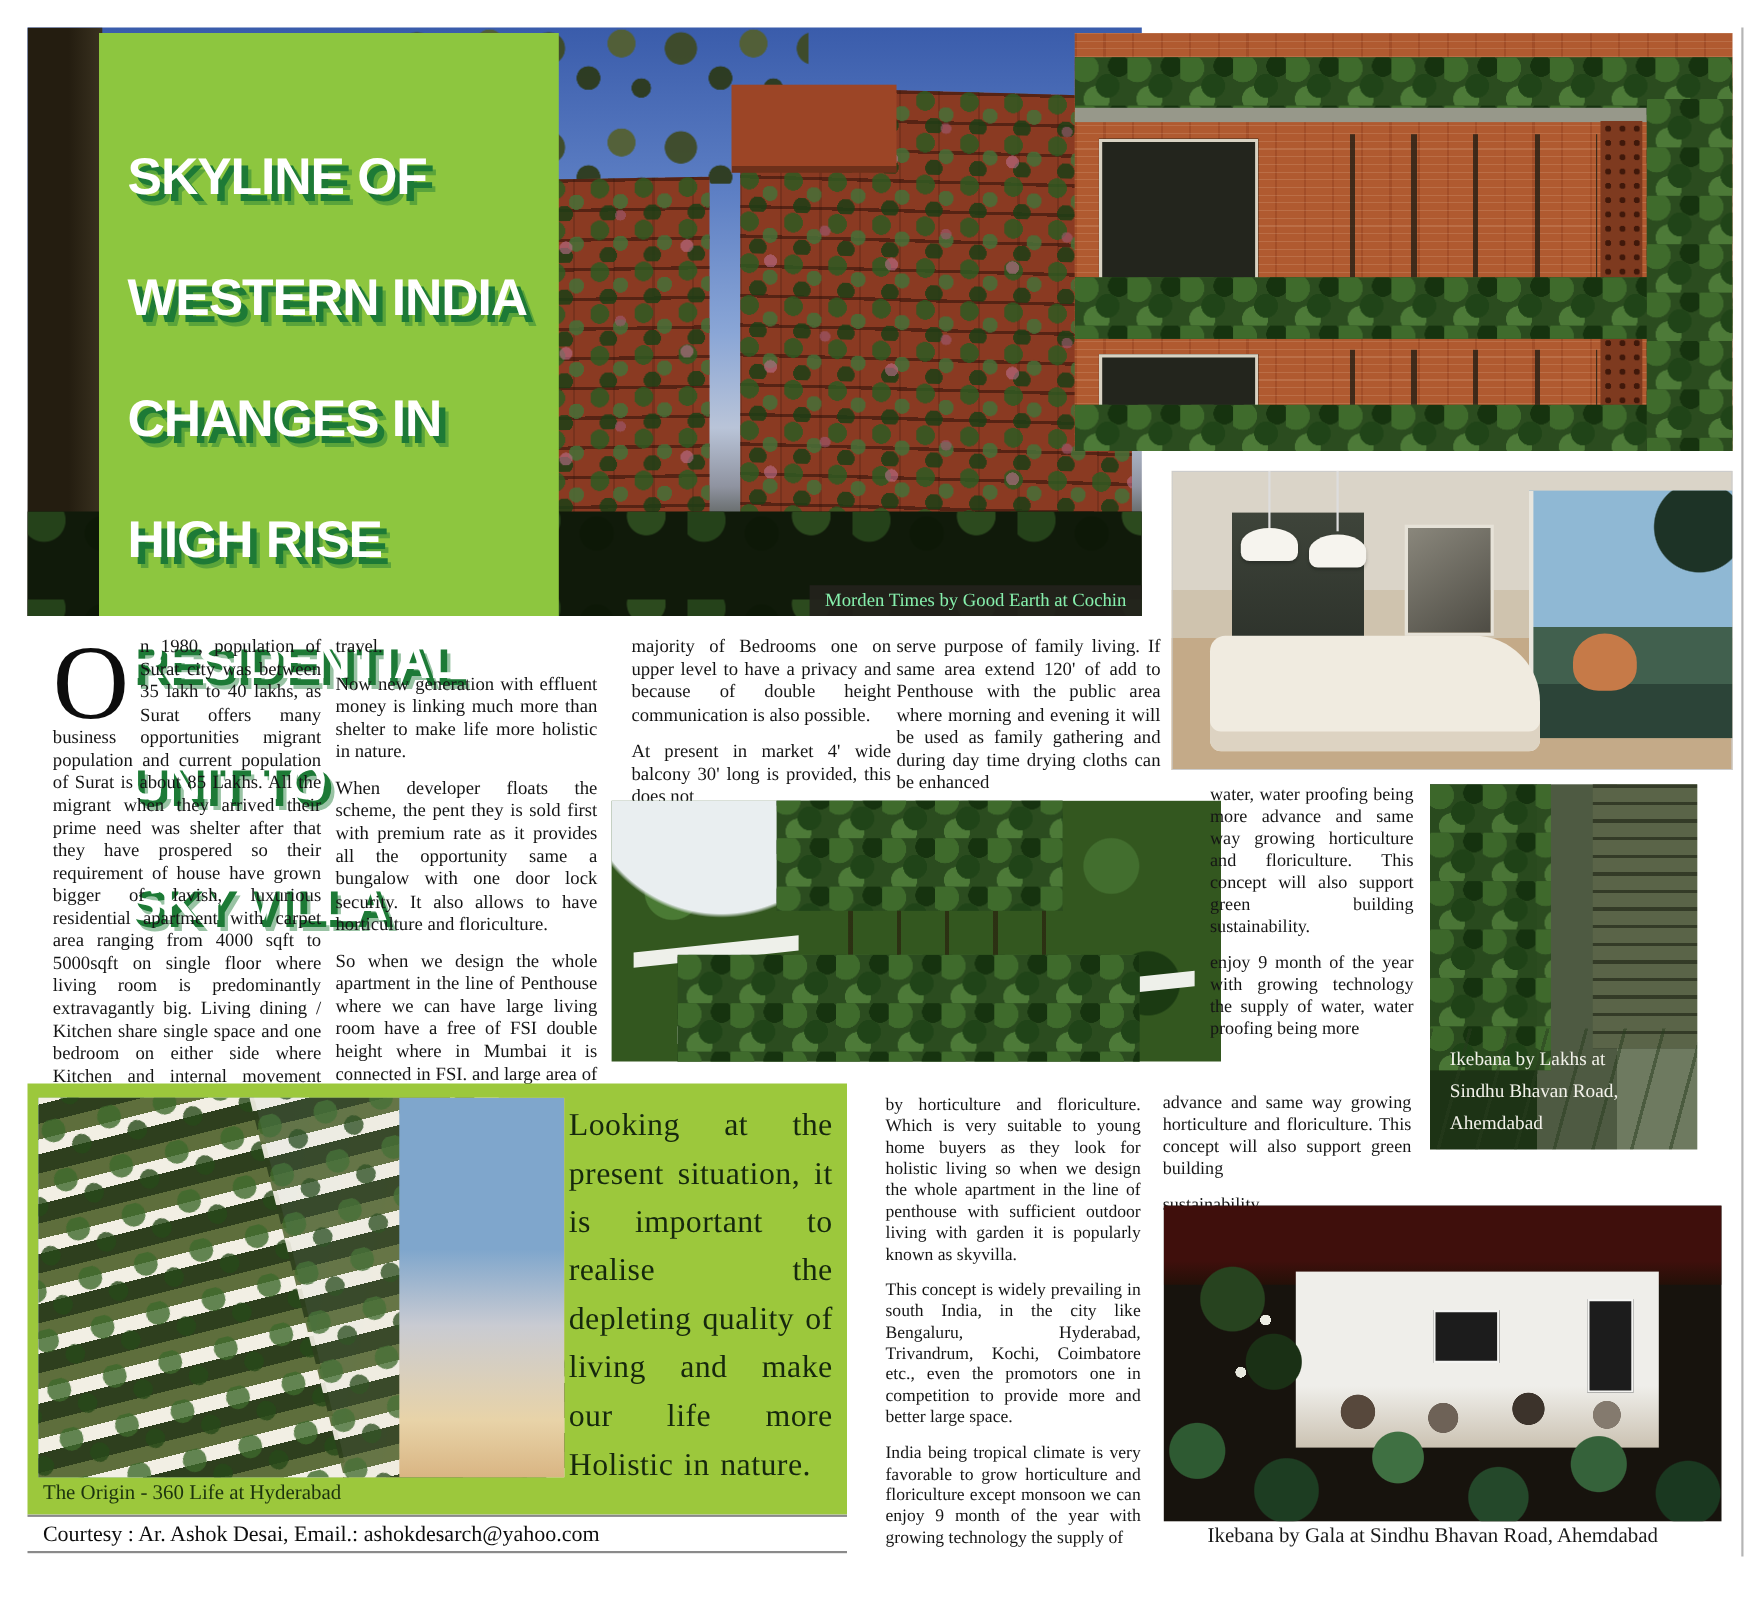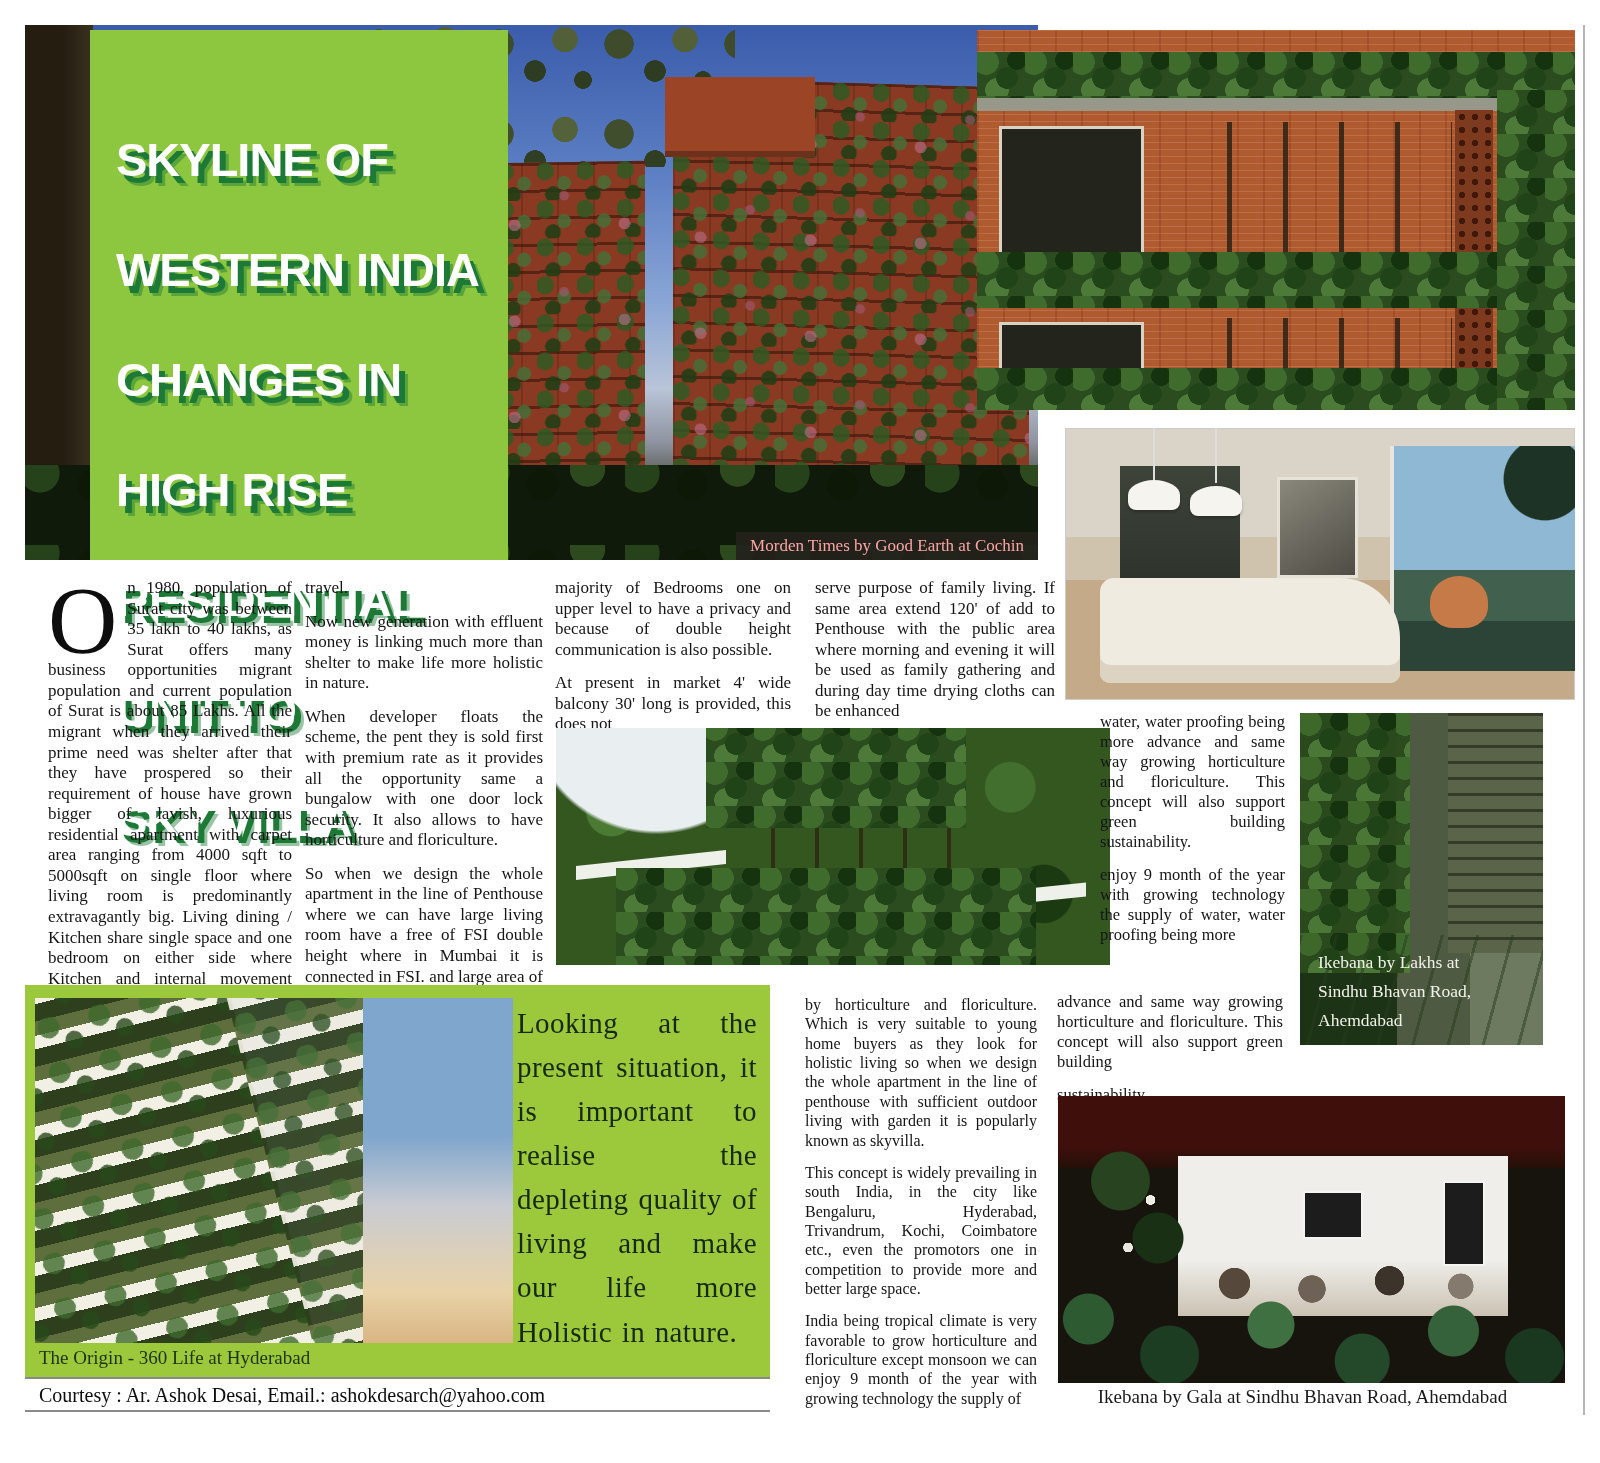--- a/index.html
+++ b/index.html
@@ -14,21 +14,21 @@
   .dropcap{float:left;font-size:96px;line-height:74px;margin:6px 10px 0 0;color:#0d0d0d;}
 
   
   #masthead{position:absolute;left:90px;top:30px;width:418px;height:530px;background:#8dc63f;}
   #masthead .tl{font-family:"Liberation Sans", sans-serif;font-weight:700;color:#ffffff;
     font-size:47px;line-height:64px;letter-spacing:-1px;white-space:nowrap;
     text-shadow:6px 7px 0 #1d7a36, 9px 10px 0 rgba(29,122,54,.45);margin-top:46px;}
   #masthead .inner{padding:52px 0 0 26px;}
 
   
-  .capbar{position:absolute;background:rgba(35,34,28,.92);color:#fca5a5;font-size:17px;
+  .capbar{position:absolute;background:rgba(35,34,28,.92);color:#86efac;font-size:17px;
           line-height:28px;padding:0 14px;white-space:nowrap;}
   .cap-overlay{position:absolute;color:#f2f1ea;font-size:17.5px;line-height:1.65;}
   .cap-line{display:block;}
 
   
   #hero{left:25px;top:25px;width:1013px;height:535px;
     background:linear-gradient(180deg,#3a5cab 0%,#5d7fc4 28%,#8aa6d6 52%,#b9c4d8 68%,#8f93a0 78%,#3a4030 88%,#16200f 100%);}
   .foliage{background-color:#2b4c1f;background-image:
      radial-gradient(circle 13px at 9px 10px,#3f6b2c 97%,transparent),
      radial-gradient(circle 11px at 30px 26px,#204418 97%,transparent),
@@ -224,21 +224,21 @@
     <p><span class="dropcap">O</span><span>n 1980, population of Surat city was between 35 lakh to 40 lakhs, as Surat offers many business opportunities migrant population and current population of Surat is about 85 Lakhs. All the migrant when they arrived their prime need was shelter after that they have prospered so their requirement of house have grown bigger of lavish, luxurious residential apartment with carpet area ranging from 4000 sqft to 5000sqft on single floor where living room is predominantly extravagantly big. Living dining / Kitchen share single space and one bedroom on either side where Kitchen and internal movement have no privacy on a single floor inter connection between all function one has to</span></p>
   </div>
 
   <div class="col" style="left:305px;top:578px;width:238px;">
     <p>travel.</p>
     <p>Now new generation with effluent money is linking much more than shelter to make life more holistic in nature.</p>
     <p>When developer floats the scheme, the pent they is sold first with premium rate as it provides all the opportunity same a bungalow with one door lock security. It also allows to have horticulture and floriculture.</p>
     <p>So when we design the whole apartment in the line of Penthouse where we can have large living room have a free of FSI double height where in Mumbai it is connected in FSI. and large area of living room looks more lavish and on ground level Kitchen/ Dining / Bedroom and</p>
   </div>
 
-  <div class="col" style="left:555px;top:578px;width:236px;">
+  <div class="col" style="left:574px;top:578px;width:236px;">
     <p>majority of Bedrooms one on upper level to have a privacy and because of double height communication is also possible.</p>
     <p>At present in market 4' wide balcony 30' long is provided, this does not</p>
   </div>
 
   <div class="col" style="left:815px;top:578px;width:240px;">
     <p>serve purpose of family living. If same area extend 120' of add to Penthouse with the public area where morning and evening it will be used as family gathering and during day time drying cloths can be enhanced</p>
   </div>
 
   <div id="greenbldg" class="photo">
     <div class="slab" style="left:20px;top:130px;width:150px;height:14px;"></div>

